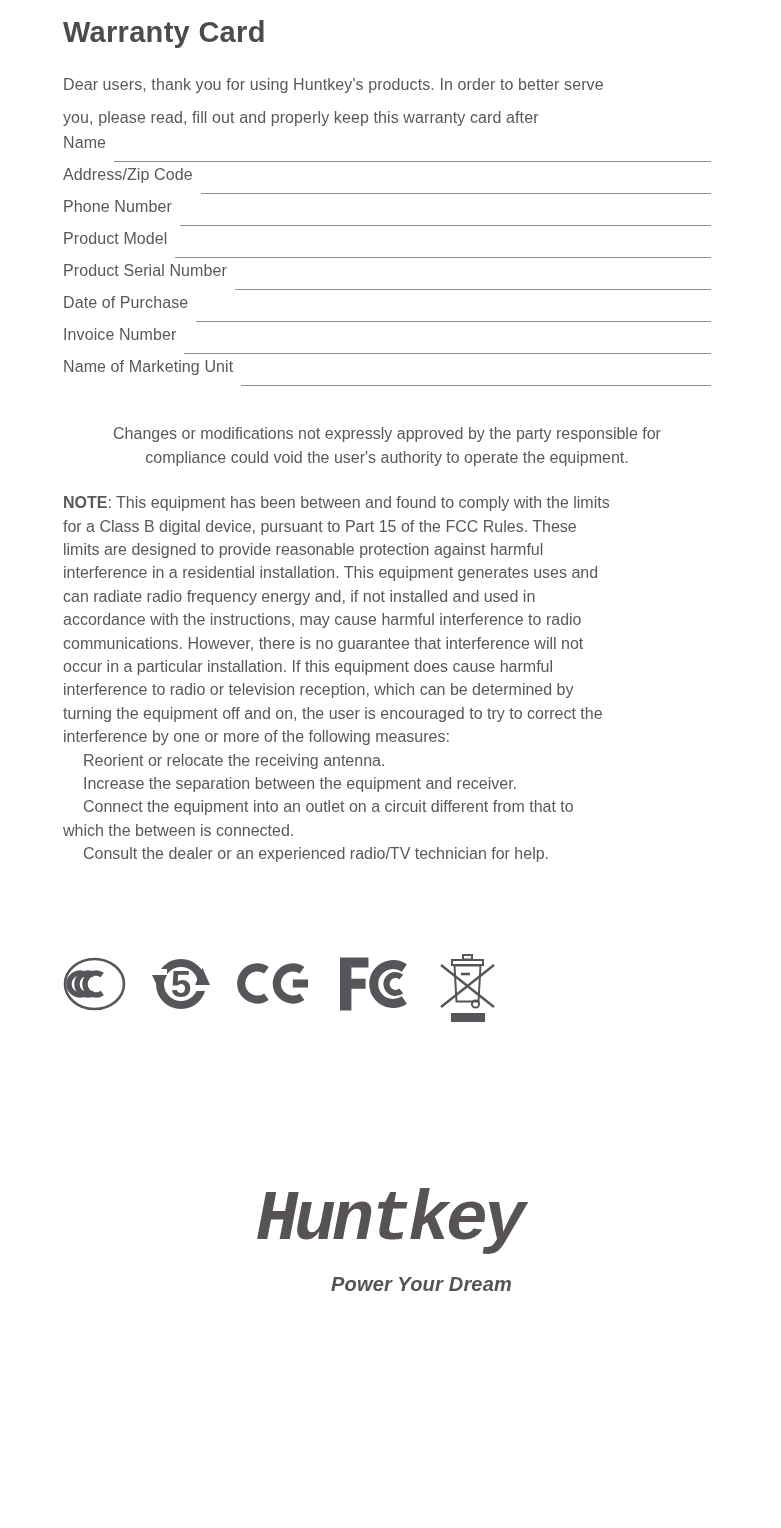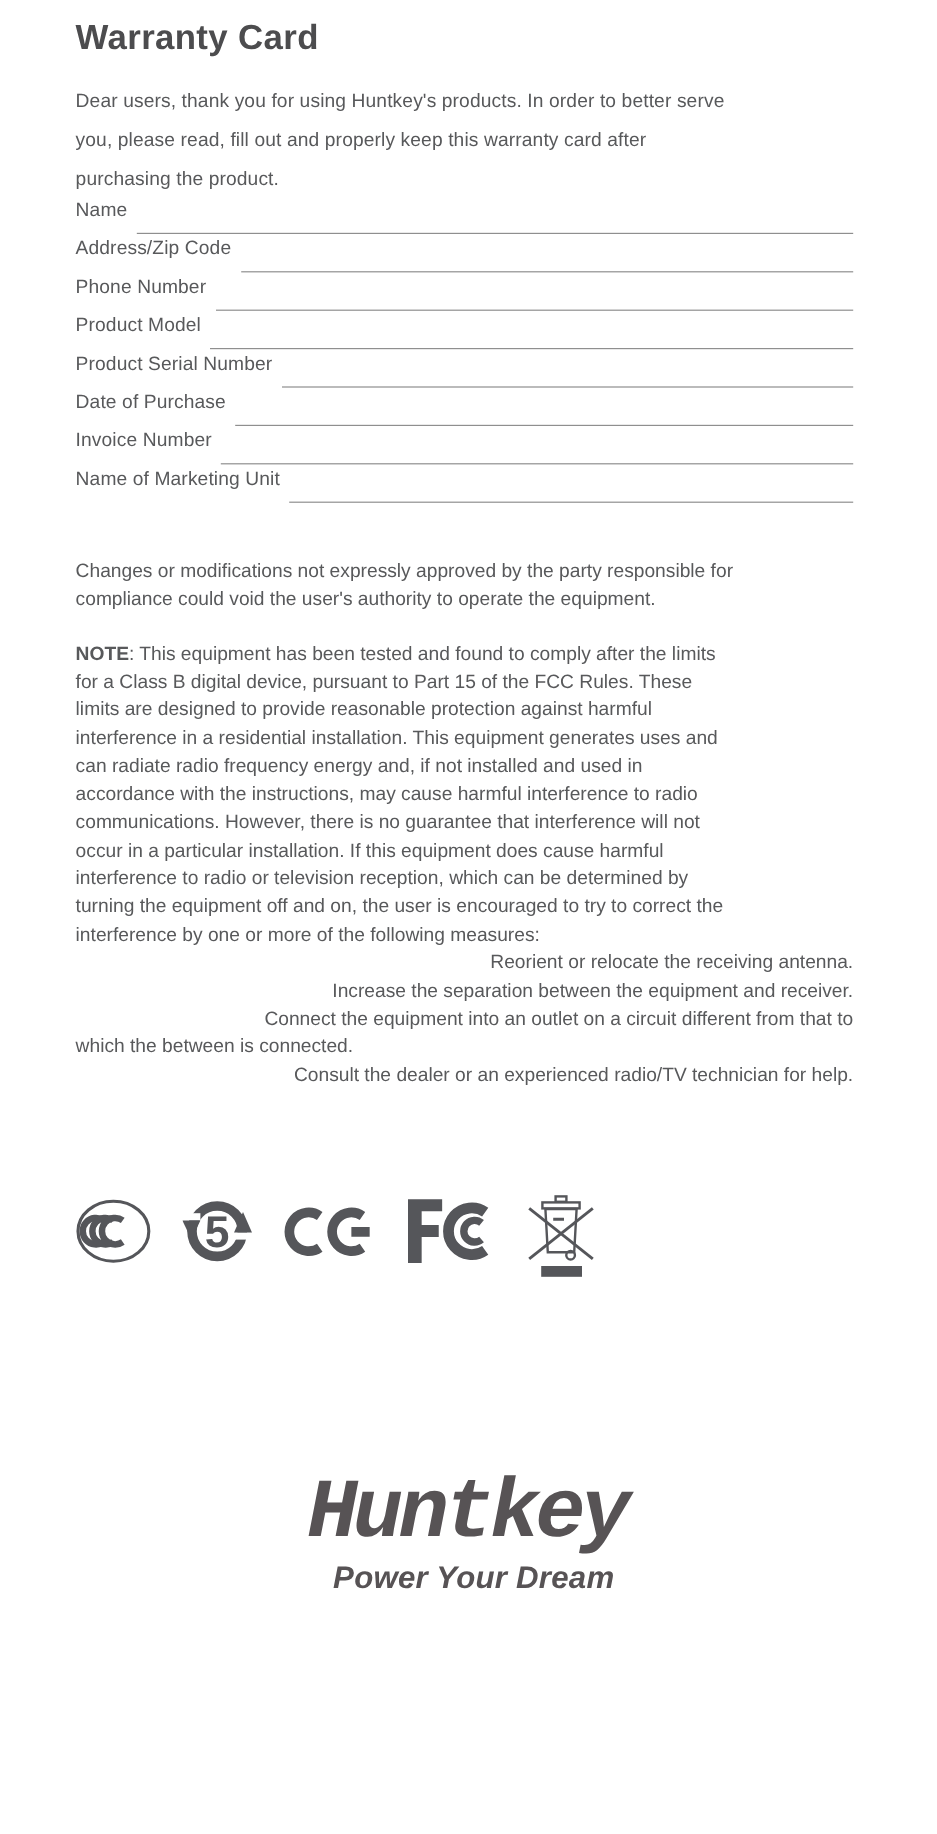--- a/index.html
+++ b/index.html
@@ -20,58 +20,57 @@
 
   .form{margin-top:0;}
   .form-row{display:flex;align-items:flex-start;height:32px;font-size:16px;letter-spacing:0.1px;}
   .form-row .f-label{white-space:nowrap;padding-bottom:2px;}
   .form-row .f-line{
     flex:1;margin-left:8px;height:0;
     border-bottom:1.4px solid #8f8f8f;
     align-self:flex-end;margin-bottom:4px;
   }
 
-  .compliance{margin-top:42px;}
+  .compliance{margin-top:32px;text-align:center;}
   .compliance .t-line{font-size:16px;line-height:23.4px;}
 
   .note{margin-top:22px;}
   .note .t-line{font-size:16px;line-height:23.4px;}
   .note .bold{font-weight:bold;}
-  .indent{padding-left:20px;text-align:right;}
+  .indent{padding-left:20px;}
 
   .certs{margin-top:78px;display:flex;align-items:center;gap:26px;height:80px;}
   .cert{display:flex;align-items:center;justify-content:center;}
   .cert svg{display:block;}
 
   .brand{margin:162px auto 0;width:262px;}
   .brand-name{
     font-family:Liberation Mono, monospace;
     font-style:italic;font-weight:bold;
     font-size:70px;line-height:1;letter-spacing:-4px;
     color:#575355;white-space:nowrap;
   }
   .brand-tagline{
     font-family:"Liberation Sans",sans-serif;
     font-style:italic;font-weight:bold;
-    font-size:26px;letter-spacing:0.2px;
+    font-size:20px;letter-spacing:0.2px;
     color:#575355;text-align:right;
-    margin-top:1px;padding-right:6px;
+    margin-top:17px;padding-right:6px;
   }
 </style>
 </head>
 <body>
 
 <div class="page">
 
   <h1 class="title">Warranty Card</h1>
 
   <div class="intro">
     <div class="t-line">Dear users, thank you for using Huntkey's products. In order to better serve</div>
     <div class="t-line">you, please read, fill out and properly keep this warranty card after</div>
-    <div class="t-line">purchasing the product.</div>
   </div>
 
   <div class="form">
     <div class="form-row">
       <span class="f-label">Name</span>
       <span class="f-line"></span>
     </div>
     <div class="form-row">
       <span class="f-label">Address/Zip Code</span>
       <span class="f-line"></span>
@@ -101,21 +100,21 @@
       <span class="f-line"></span>
     </div>
   </div>
 
   <div class="compliance">
     <div class="t-line">Changes or modifications not expressly approved by the party responsible for</div>
     <div class="t-line">compliance could void the user's authority to operate the equipment.</div>
   </div>
 
   <div class="note">
-    <div class="t-line"><span class="bold">NOTE</span><span>: This equipment has been tested and found to comply after the limits</span></div>
+    <div class="t-line"><span class="bold">NOTE</span><span>: This equipment has been between and found to comply with the limits</span></div>
     <div class="t-line">for a Class B digital device, pursuant to Part 15 of the FCC Rules. These</div>
     <div class="t-line">limits are designed to provide reasonable protection against harmful</div>
     <div class="t-line">interference in a residential installation. This equipment generates uses and</div>
     <div class="t-line">can radiate radio frequency energy and, if not installed and used in</div>
     <div class="t-line">accordance with the instructions, may cause harmful interference to radio</div>
     <div class="t-line">communications. However, there is no guarantee that interference will not</div>
     <div class="t-line">occur in a particular installation. If this equipment does cause harmful</div>
     <div class="t-line">interference to radio or television reception, which can be determined by</div>
     <div class="t-line">turning the equipment off and on, the user is encouraged to try to correct the</div>
     <div class="t-line">interference by one or more of the following measures:</div>

